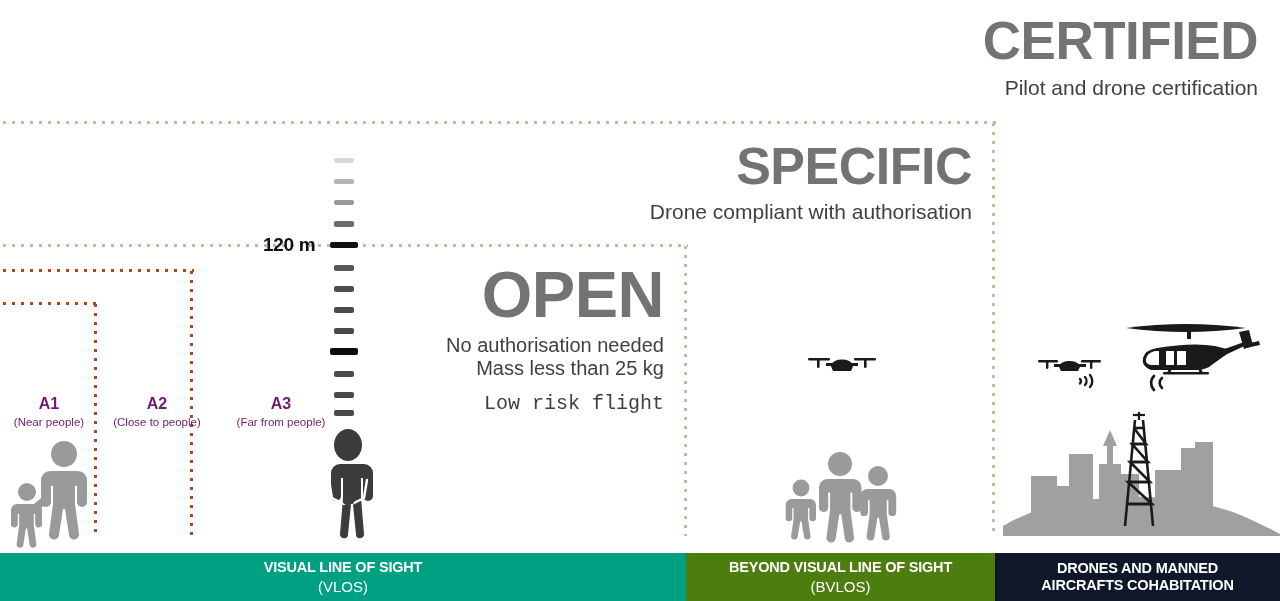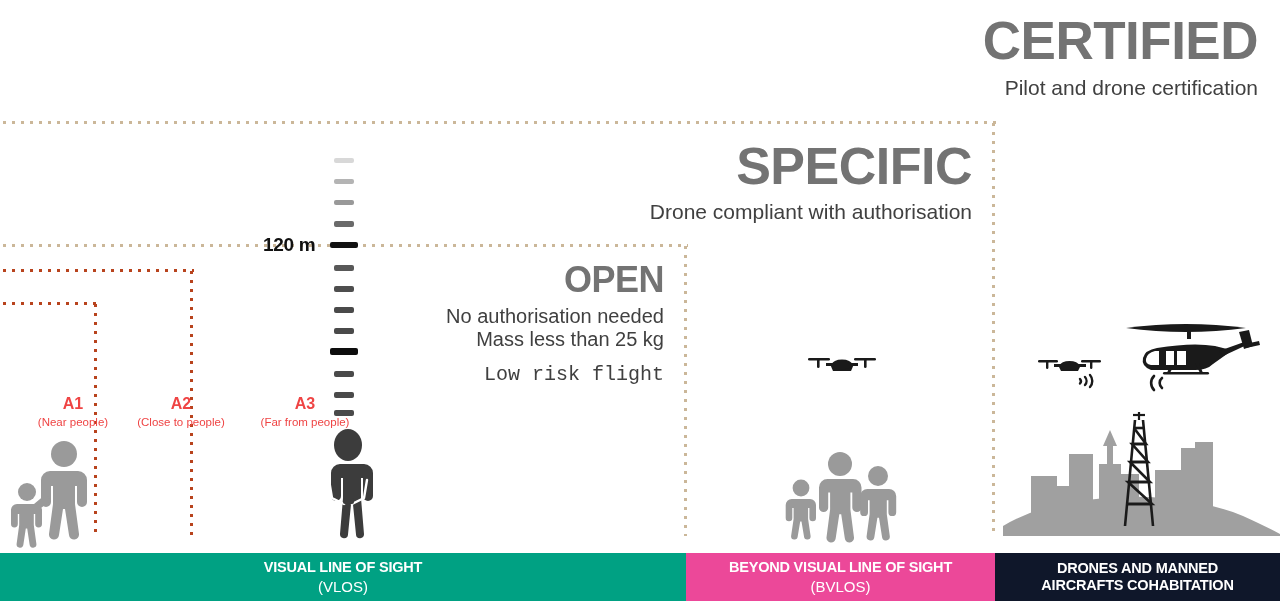--- a/index.html
+++ b/index.html
@@ -23,21 +23,21 @@
 
   #cat-certified{right:22px;top:14px;}
   #cat-certified .cat-title{font-size:53px;}
   #cat-certified .cat-sub{font-size:21px;margin-top:9px;}
 
   #cat-specific{right:308px;top:140px;}
   #cat-specific .cat-title{font-size:52px;}
   #cat-specific .cat-sub{font-size:21px;margin-top:8px;}
 
   #cat-open{right:616px;top:262px;}
-  #cat-open .cat-title{font-size:36px;}
+  #cat-open .cat-title{font-size:65px;}
   #cat-open .cat-sub{font-size:20px;margin-top:7px;}
 
   
   .dotbox{position:absolute;}
   .dot-top,.dot-right,.dot-left{position:absolute;}
   .dot-top{
     height:5px;left:0;top:0;width:100%;
     background-image:radial-gradient(circle,#cbb799 1.6px,transparent 1.9px);
     background-size:9px 5px;background-repeat:repeat-x;background-position:0 50%;
   }
@@ -62,21 +62,21 @@
   #scale{position:absolute;left:330px;top:158px;width:30px;height:255px;}
   .tick{position:absolute;left:0;border-radius:2px;}
 
   #alt-label{
     position:absolute;left:263px;top:234px;
     font-size:19px;font-weight:bold;color:#111;
     letter-spacing:-0.3px;
   }
 
   
-  .zone{position:absolute;text-align:center;color:#ef4444;padding-left:24px;}
+  .zone{position:absolute;text-align:center;color:#701a75;}
   .zone .z-code{font-size:16px;font-weight:bold;line-height:1;}
   .zone .z-desc{font-size:11.5px;line-height:1.1;margin-top:4px;}
   #zone-a1{left:0;width:98px;top:396px;}
   #zone-a2{left:99px;width:94px;top:396px;margin-left:11px;}
   #zone-a3{left:196px;width:170px;top:396px;}
 
   
   .footbar{
     position:absolute;bottom:0;height:48px;
     display:flex;flex-direction:column;align-items:center;justify-content:center;
@@ -315,21 +315,21 @@
         <path d="M136 4 v8"></path>
         <path d="M130 7 h12"></path>
       </g>
     </svg>
   </div>
 
   <div class="footbar" id="bar-vlos" style="background: rgb(0, 161, 131);">
     <div class="fb-title">VISUAL LINE OF SIGHT</div>
     <div class="fb-sub">(VLOS)</div>
   </div>
-  <div class="footbar" id="bar-bvlos" style="background: #ec4899;">
+  <div class="footbar" id="bar-bvlos" style="background: #4d7c0f;">
     <div class="fb-title">BEYOND VISUAL LINE OF SIGHT</div>
     <div class="fb-sub">(BVLOS)</div>
   </div>
   <div class="footbar" id="bar-coh" style="background: #0f172a;">
     <div class="fb-title">DRONES AND MANNED</div>
     <div class="fb-title">AIRCRAFTS COHABITATION</div>
   </div>
 
 </div>
 

